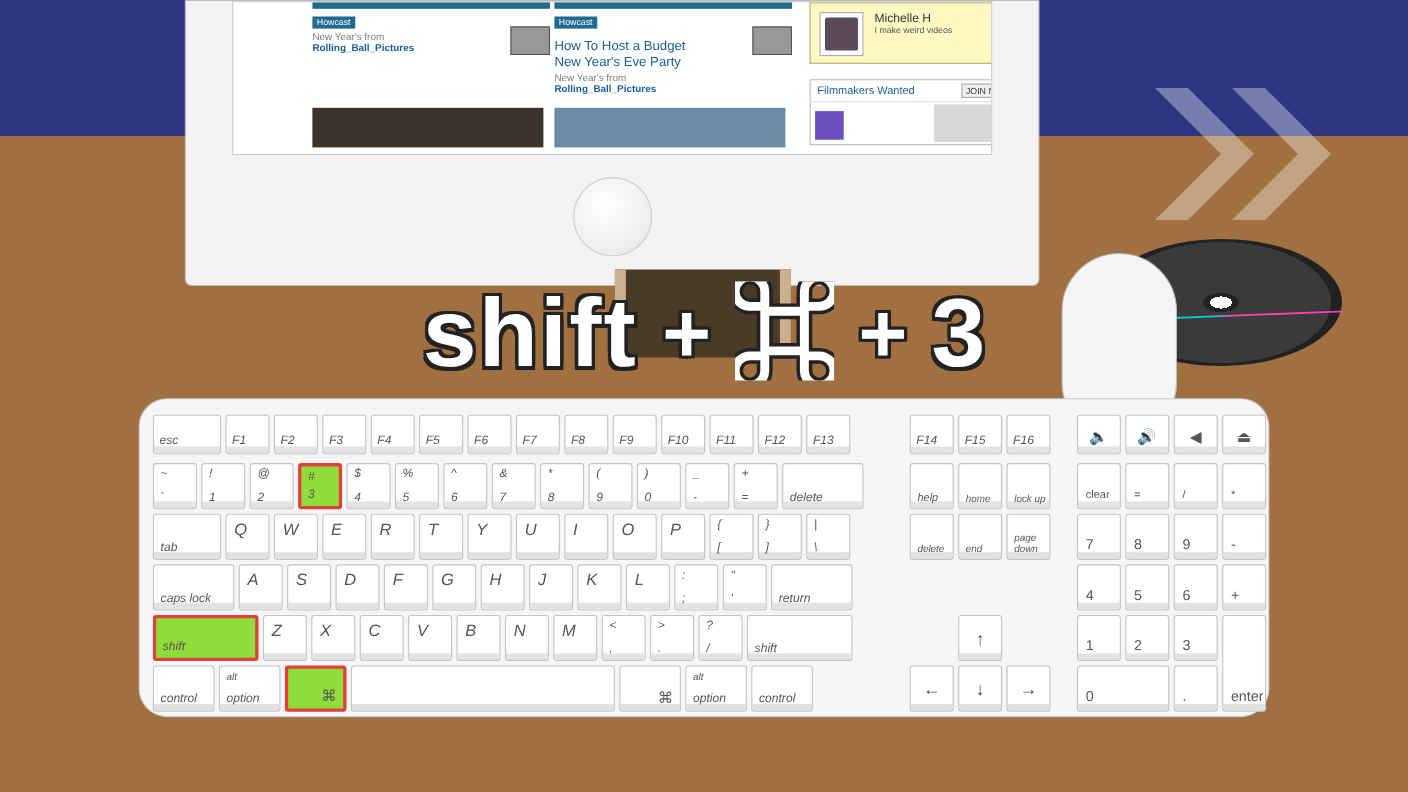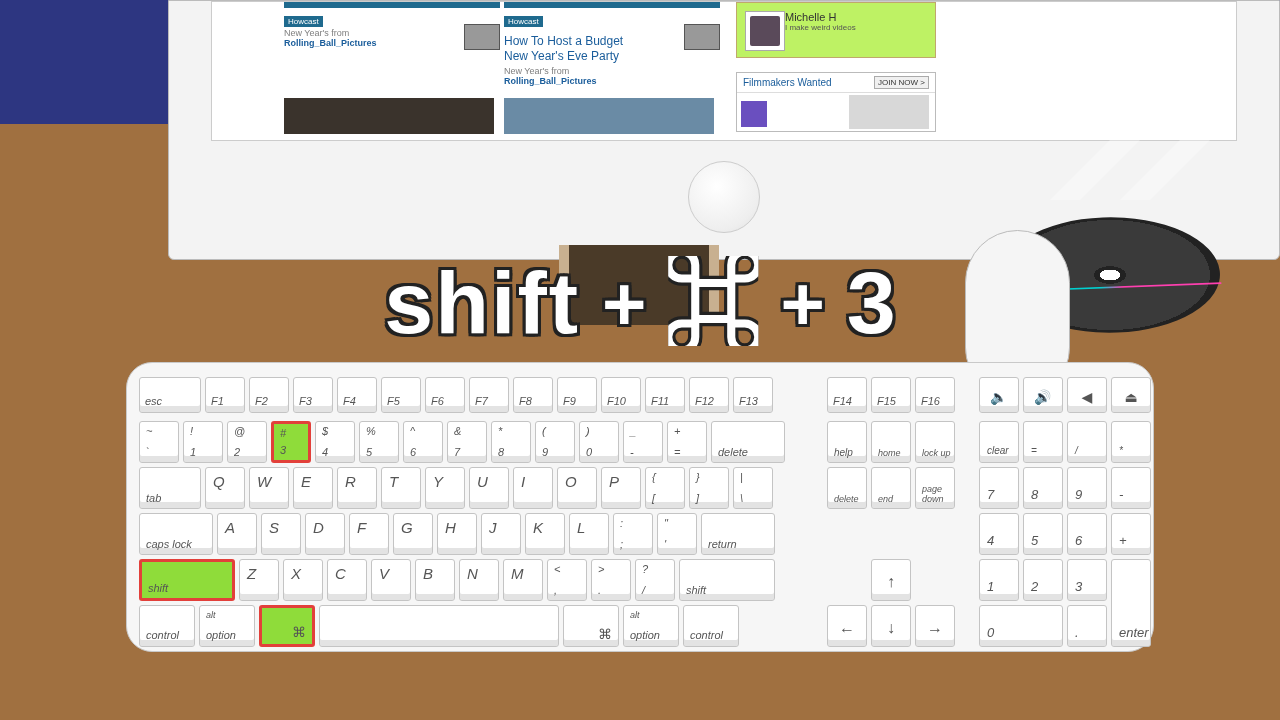--- a/index.html
+++ b/index.html
@@ -5,21 +5,21 @@
 * { box-sizing: border-box; margin: 0; padding: 0; }
 body {
   width: 1280px; height: 720px;
   font-family: "Helvetica Neue", Arial, sans-serif;
   background: linear-gradient(to bottom, #2d3681 0 124px, #a07040 124px 720px);
   position: relative;
   overflow: hidden;
 }
 
 .monitor {
-  position: absolute; left: 168px; top: 0; width: 1112px; height: 260px;
+  position: absolute; left: 168px; top: 0; width: 777px; height: 260px;
   background: #f3f3f3;
   border: 1px solid #bbb;
   border-radius: 0 0 6px 6px;
 }
 .monitor .screen {
   position: absolute; left: 42px; top: 0; right: 42px; height: 140px;
   background: #ffffff;
   border: 1px solid #ccc;
   overflow: hidden;
 }
@@ -33,22 +33,22 @@
 .video-card .label { font-size: 8px; color: #fff; background:#1f6a8e; padding:1px 4px; display:inline-block; }
 .video-card .title { font-size: 12px; color: #1a5d9b; margin: 6px 0 2px; line-height: 1.25; width: 140px; }
 .video-card .meta { font-size: 9px; color: #7f7f7f; }
 .video-card .meta a { color: #1a5d9b; text-decoration: none; font-weight: bold; }
 .video-card .thumb {
   position: absolute; right: 0; top: 22px; width: 36px; height: 26px;
   background: #999; border: 1px solid #555;
 }
 .sidebar-user {
   position: absolute; left: 524px; top: 0; width: 200px; height: 56px;
-  background: #bef264; border: 1px solid #c0a86c;
-  padding: 8px; display: flex; 
+  background: #fef9c3; border: 1px solid #c0a86c;
+  padding: 8px; display: flex; gap: 10px;
 }
 .sidebar-user .avatar { width: 40px; height: 40px; background: #fff; border: 1px solid #aaa; position: relative; }
 .sidebar-user .avatar::after { content:""; position:absolute; inset:4px; background:#5a4a5a; border-radius:2px; }
 .sidebar-user .uname { font-size: 11px; color: #333; }
 .sidebar-user .usub { font-size: 8px; color: #555; }
 .sidebar-promo {
   position: absolute; left: 524px; top: 70px; width: 200px; height: 60px;
   background: #fff; border: 1px solid #bbb;
 }
 .sidebar-promo .ptop {
@@ -130,21 +130,21 @@
 .key.wide1 { width:62px; }
 .key.wide15 { width:74px; }
 .key.wide2 { width:96px; }
 .key.wide3 { width:240px; }
 .key.mod { width:56px; height:42px; }
 .key.mod .lab { position:absolute; left:6px; bottom:5px; font-style:italic; font-size:11px;text-align:right; }
 .key.cmd .apple { position:absolute; left:8px; bottom:6px; font-size:13px; }
 .key.cmd .loop { position:absolute; right:6px; bottom:4px; font-size:14px; }
 .key.hl { background:#8fdc3a; border:3px solid #e2403a; box-shadow:none; }
 .key.np { width:40px; height:42px; }
-.key.np .lab { position:absolute; left:7px; bottom:6px; font-style:italic; font-size:13px; }
+.key.np .lab { position:absolute; left:7px; bottom:6px; font-size:13px; }
 .key.npwide { width:84px; }
 .key.nptall { height:88px; }
 .key.arrow .lab{ position:absolute; left:50%; top:50%; transform:translate(-50%,-50%); font-size:16px; font-style:normal;}
 .key.mediakey .lab{ position:absolute; left:50%; top:50%; transform:translate(-50%,-50%); font-size:14px; font-style:normal;}
 .cluster { position:absolute; }
 </style>
 </head>
 <body>
 
 <div class="monitor">

